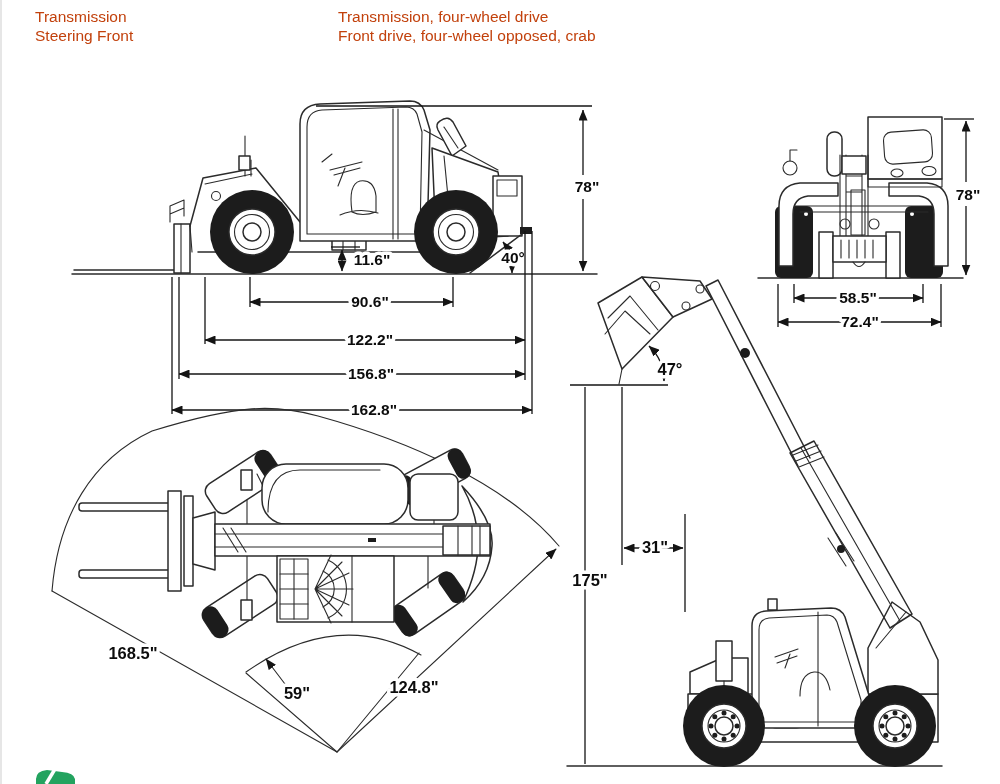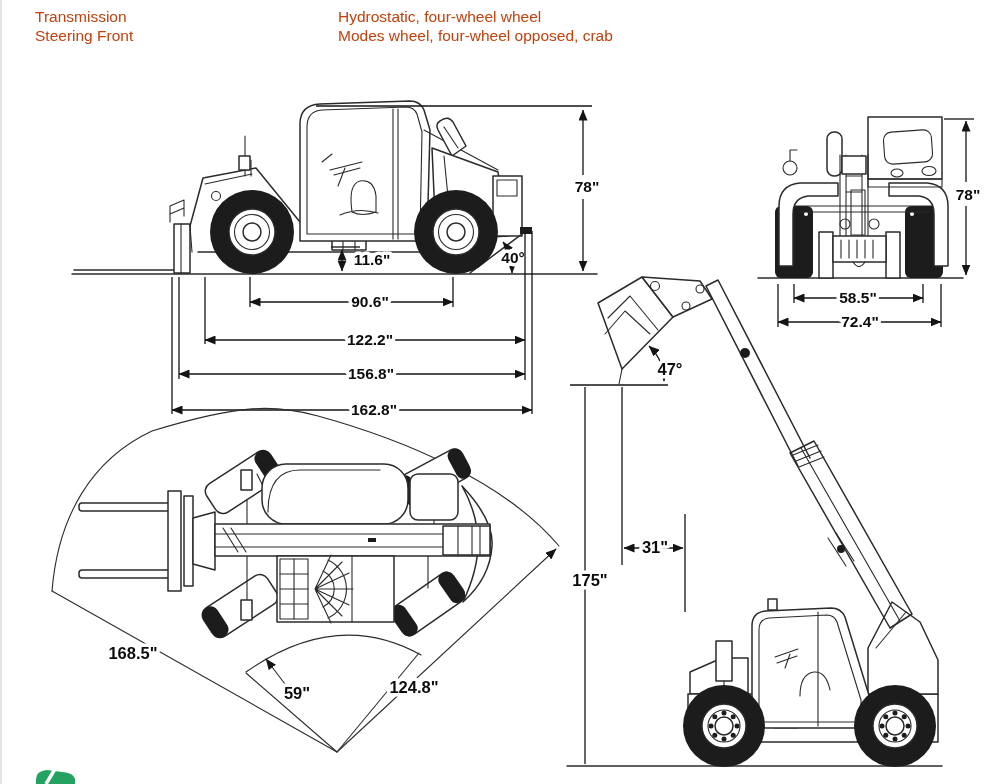--- a/index.html
+++ b/index.html
@@ -21,25 +21,25 @@
   .lbl2{font-size:16.5px;}
 </style>
 </head>
 <body>
 
 <div class="edge-strip"></div>
 
 <div class="hdr">
   <div class="hrow">
     <span class="hlabel">Transmission</span>
-    <span class="hvalue">Hydrostatic, four-wheel wheel</span>
+    <span class="hvalue">Transmission, four-wheel drive</span>
   </div>
   <div class="hrow">
     <span class="hlabel">Steering Front</span>
-    <span class="hvalue">Modes wheel, four-wheel opposed, crab</span>
+    <span class="hvalue">Front drive, four-wheel opposed, crab</span>
   </div>
 </div>
 
 <svg width="1000" height="784" viewBox="0 0 1000 784">
   <defs>
     <marker id="ae" viewBox="0 0 11 9" refX="10.5" refY="4.5" markerWidth="11" markerHeight="9" orient="auto" markerUnits="userSpaceOnUse">
         <path d="M0,0 L11,4.5 L0,9 Z" fill="#141414"></path>
       </marker>
     <marker id="as" viewBox="0 0 11 9" refX="0.5" refY="4.5" markerWidth="11" markerHeight="9" orient="auto" markerUnits="userSpaceOnUse">
         <path d="M11,0 L0,4.5 L11,9 Z" fill="#141414"></path>

